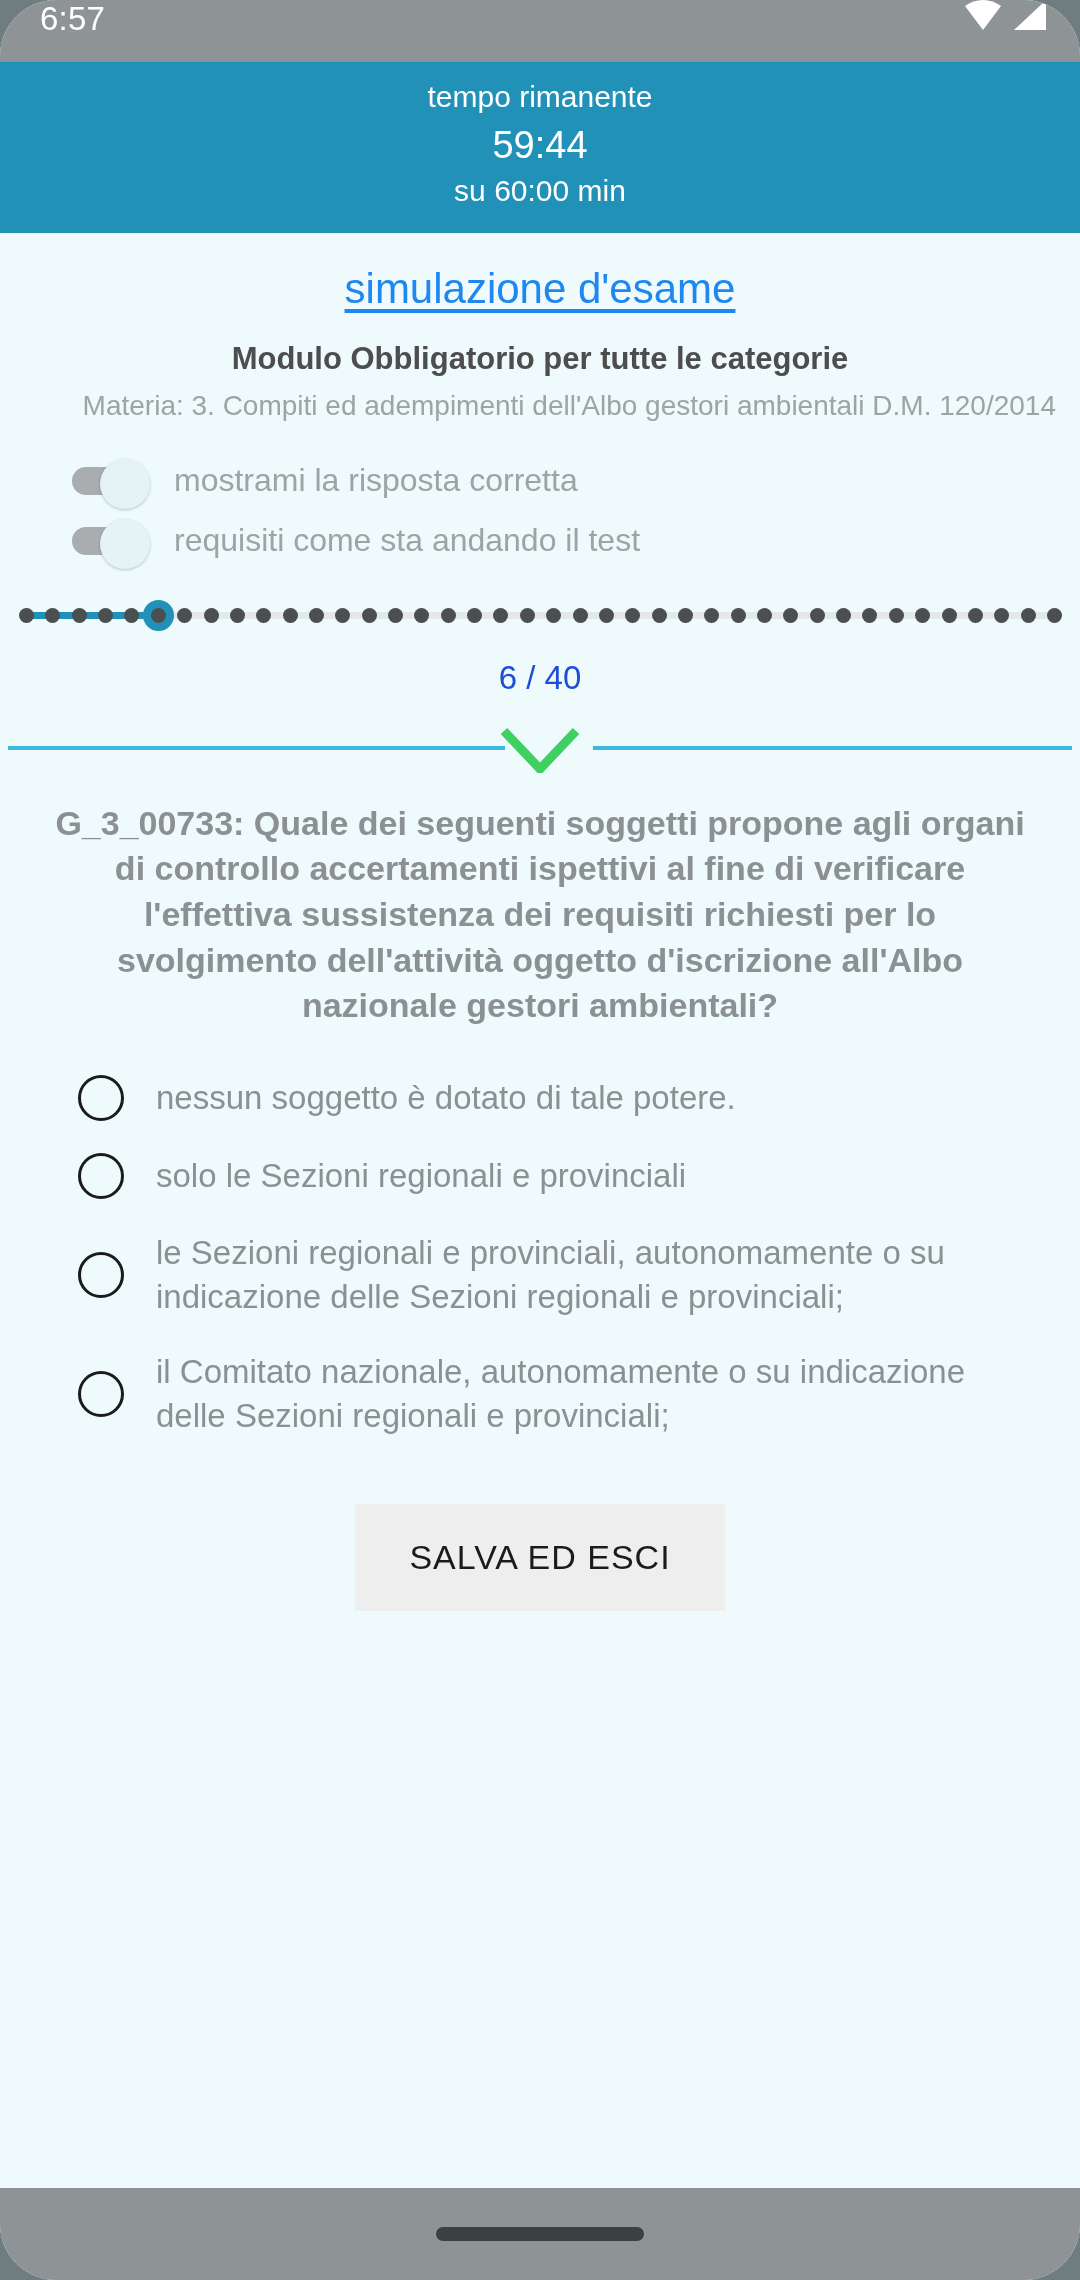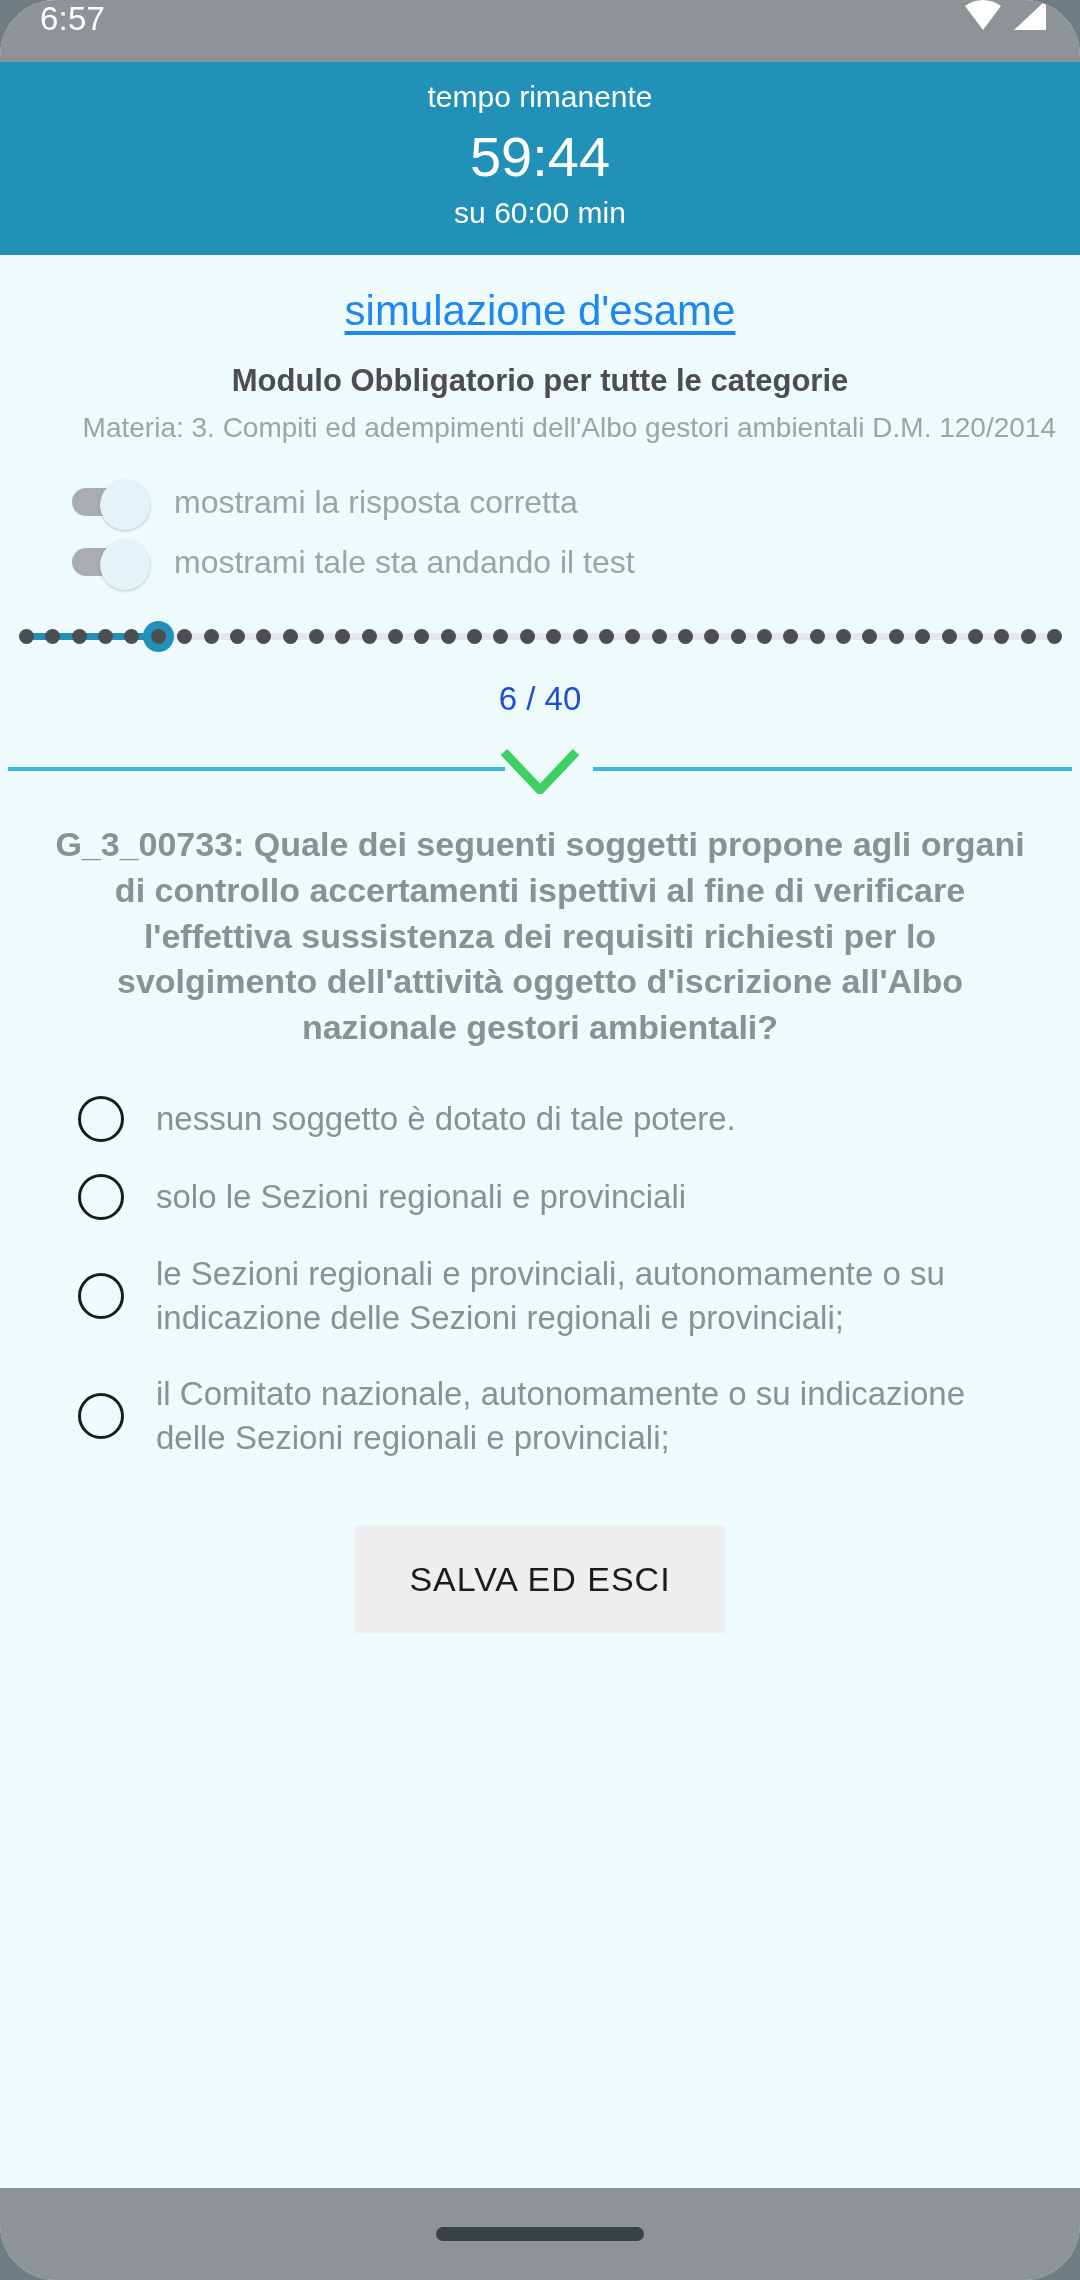--- a/index.html
+++ b/index.html
@@ -49,21 +49,21 @@
     padding: 18px 0 24px 0;
     text-align: center;
     color: #ffffff;
   }
   .timer-label {
     font-size: 30px;
     line-height: 1.15;
     font-weight: 400;
   }
   .timer-value {
-    font-size: 56px;
+    font-size: 38px;
     line-height: 1.2;
     margin-top: 8px;
     font-weight: 400;
   }
   .timer-total {
     font-size: 30px;
     line-height: 1.2;
     margin-top: 5px;
     font-weight: 400;
   }
@@ -329,21 +329,21 @@
           <span class="track"></span>
           <span class="thumb"></span>
         </span>
         <span class="toggle-label">mostrami la risposta corretta</span>
       </div>
       <div class="toggle-row">
         <span class="switch">
           <span class="track"></span>
           <span class="thumb"></span>
         </span>
-        <span class="toggle-label">mostrami tale sta andando il test</span>
+        <span class="toggle-label">requisiti come sta andando il test</span>
       </div>
     </div>
 
     <div class="slider-wrap">
       <div class="slider-track"></div>
       <div class="slider-fill" id="slider-fill" style="width: 131.795px;"></div>
       <div id="slider-dots">
           <div class="slider-dot" style="left: 0px;"></div>
           <div class="slider-dot" style="left: 26.359px;"></div>
           <div class="slider-dot" style="left: 52.7179px;"></div>

